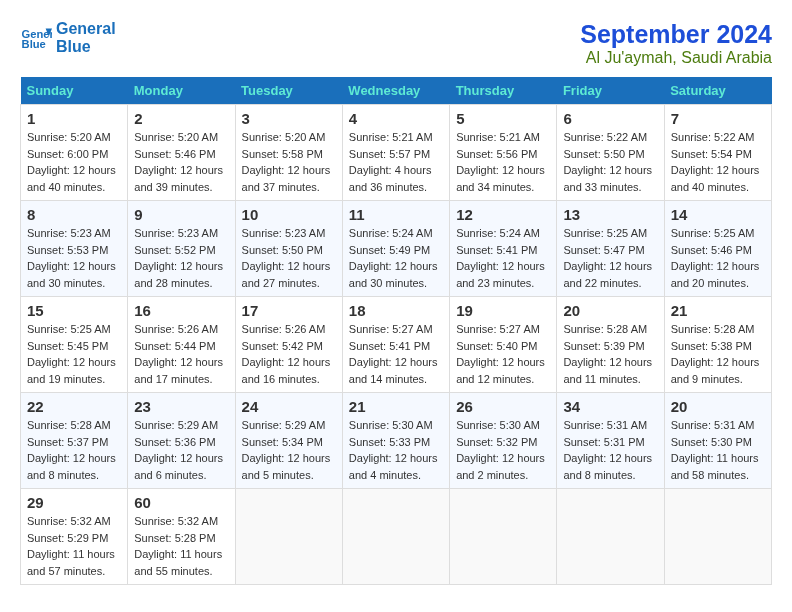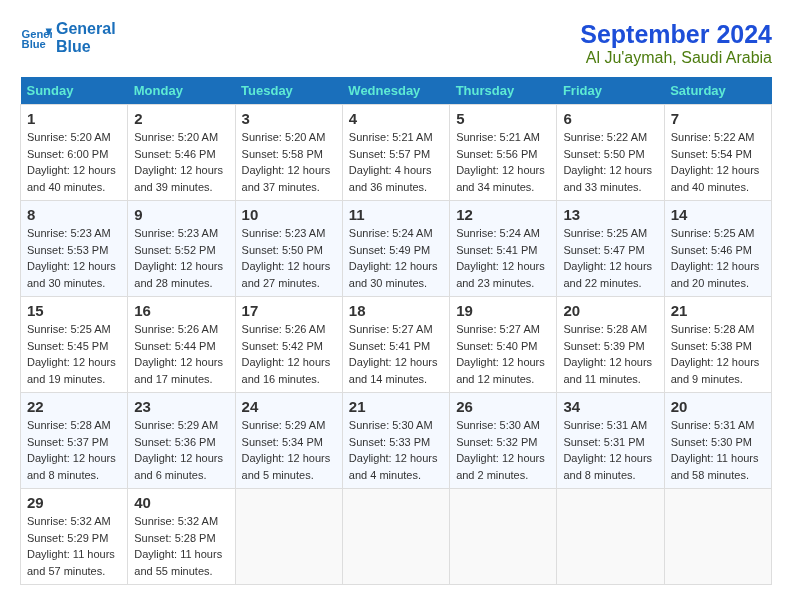--- a/index.html
+++ b/index.html
@@ -351,21 +351,21 @@
       <tr>
         <td>
           <span class="day-number">29</span>
           <div class="day-info">
             <span>Sunrise: 5:32 AM</span><br>
             <span>Sunset: 5:29 PM</span><br>
             <span>Daylight: 11 hours and 57 minutes.</span>
           </div>
         </td>
         <td>
-          <span class="day-number">40</span>
+          <span class="day-number">60</span>
           <div class="day-info">
             <span>Sunrise: 5:32 AM</span><br>
             <span>Sunset: 5:28 PM</span><br>
             <span>Daylight: 11 hours and 55 minutes.</span>
           </div>
         </td>
         <td class="empty"></td>
         <td class="empty"></td>
         <td class="empty"></td>
         <td class="empty"></td>

